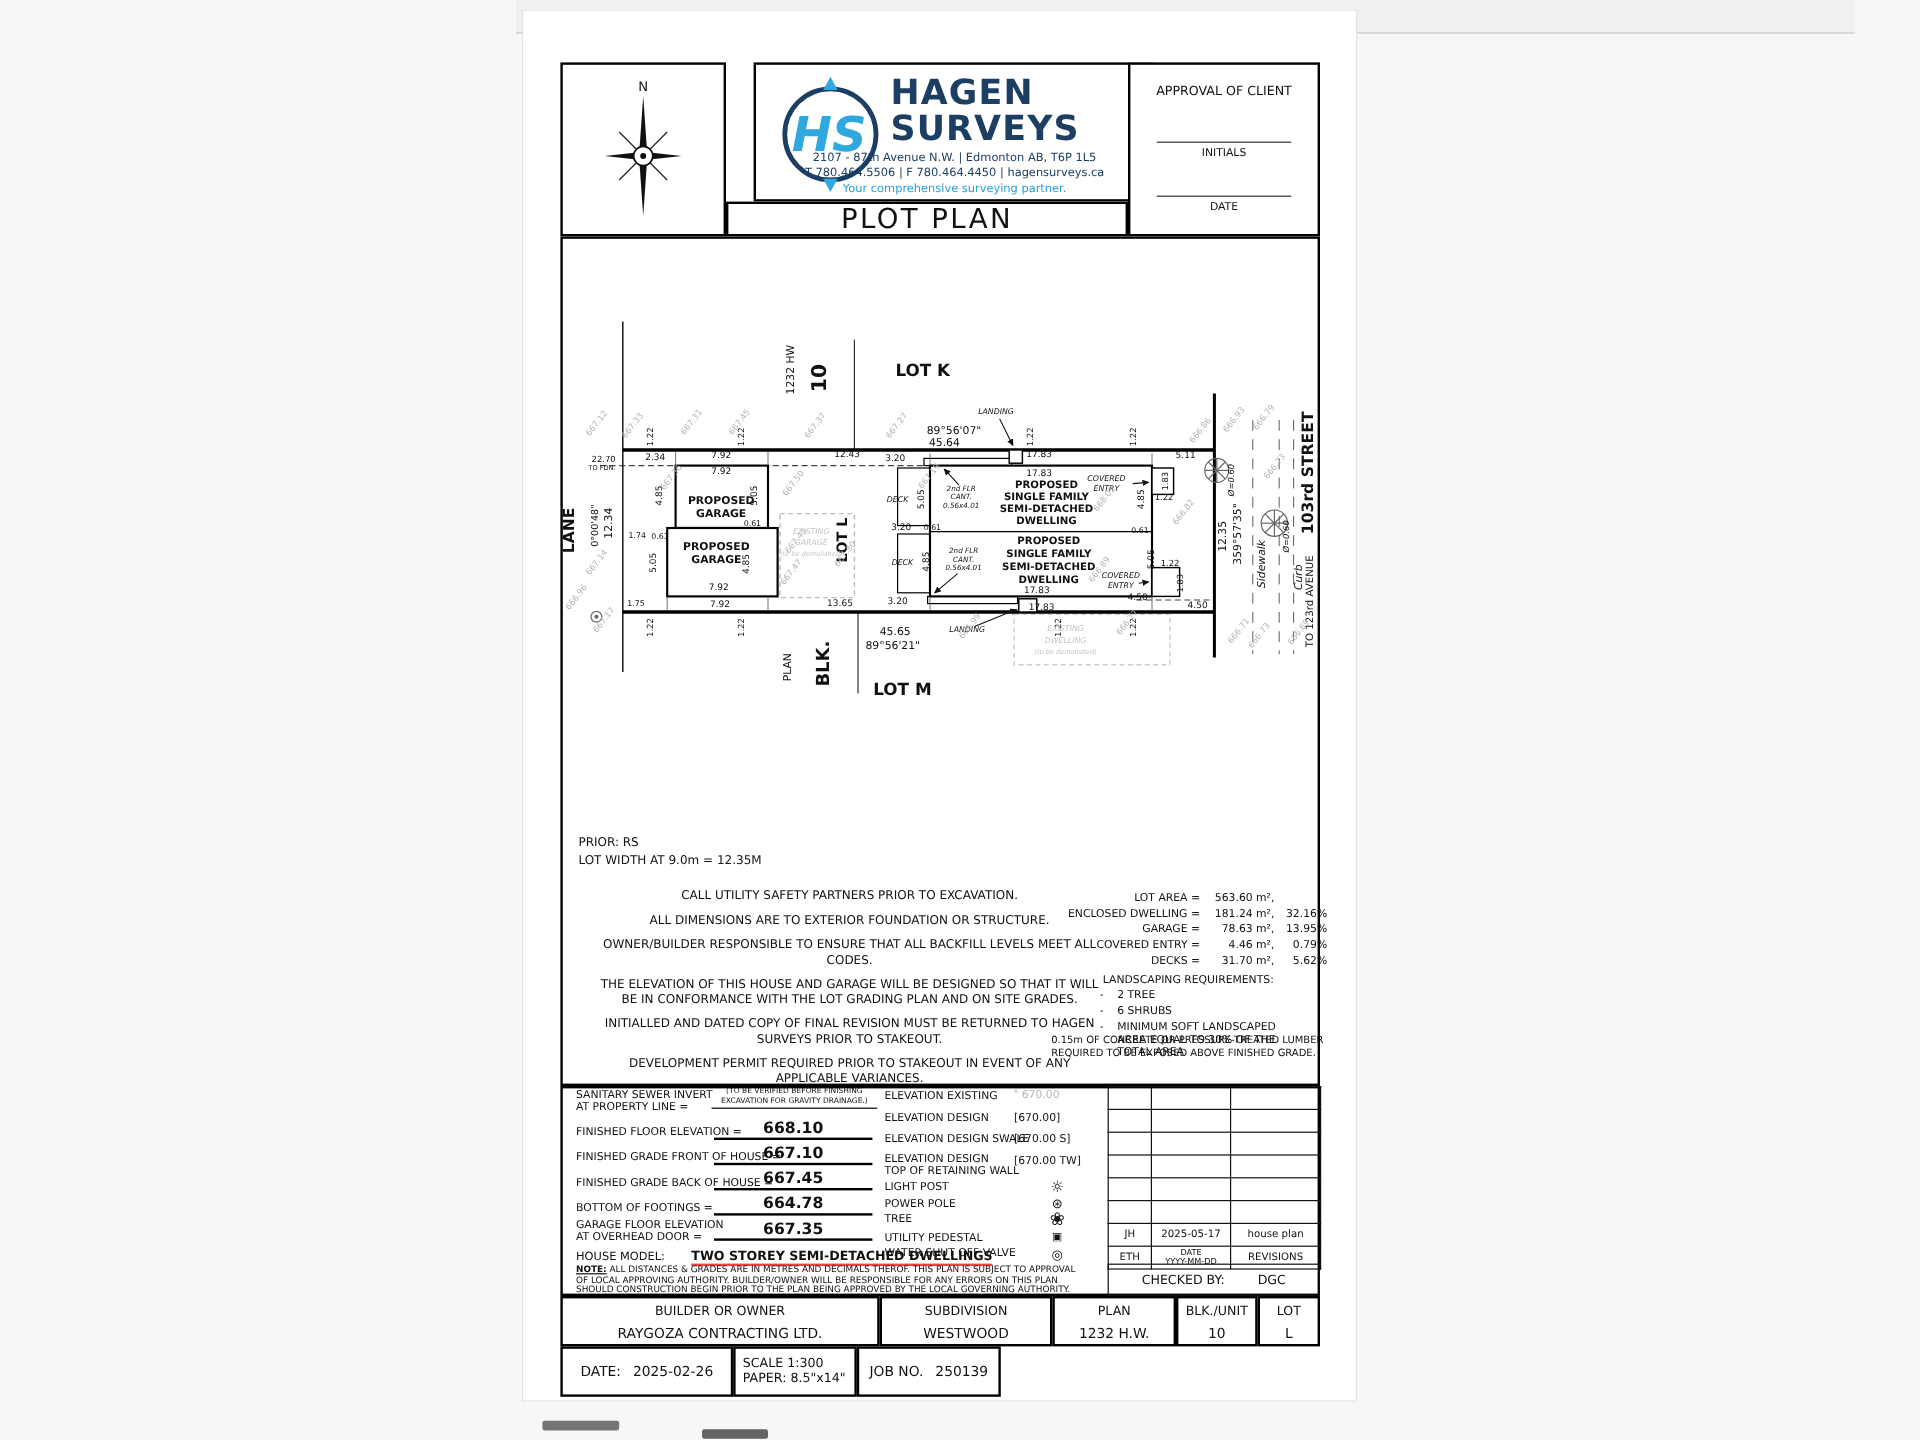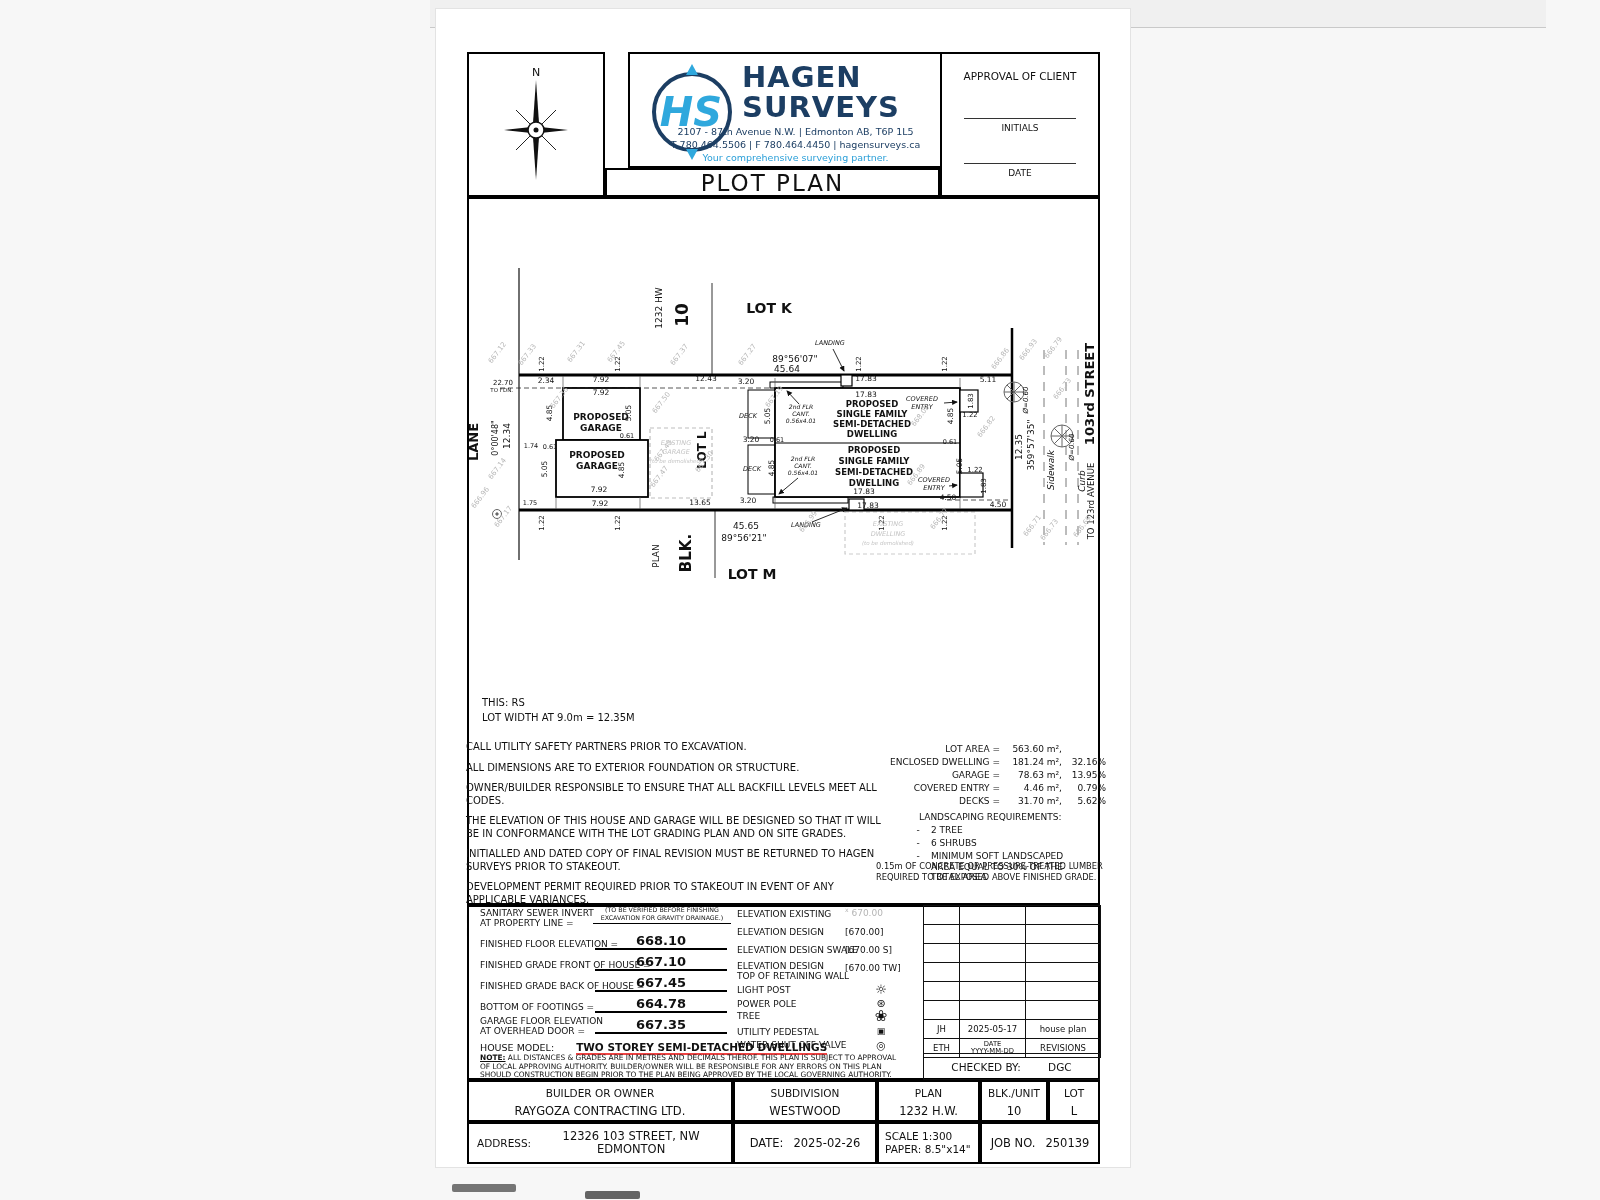--- a/index.html
+++ b/index.html
@@ -19,21 +19,21 @@
   #foot-row2    { left:467px; top:1122px; width:633px; height:42px; display:flex; }
   #title-cell .t { font-size:23px; letter-spacing:2px; line-height:27px; }
   .logo-name { position:absolute; left:112px; top:8px; color:#1c3e63; font-weight:bold; font-size:29px; line-height:30px; letter-spacing:1px; }
   .logo-addr { position:absolute; left:0; width:100%; text-align:center; color:#1c3e63; font-size:9.5px; }
   .logo-tag  { color:#2a9fd8; }
   #approval-cell .hd { position:absolute; top:16px; width:100%; text-align:center; font-size:10.5px; }
   .sig-line { position:absolute; left:14%; width:72%; border-top:1.5px solid #333; }
   .sig-lab  { position:absolute; width:100%; text-align:center; font-size:9px; }
   
   #zone-block { left:482px; top:695px; font-size:10px; line-height:15px; }
-  #notes-list { left:466px; top:741px; width:424px; font-size:10px; }
+  #notes-list { left:496px; top:741px; width:424px; font-size:10px;text-align:center; }
   #notes-list div { margin-bottom:8px; line-height:12.5px; }
   #stats { left:888px; top:742px; font-size:9px; border-collapse:collapse; }
   #stats td { padding:1.6px 2px; white-space:nowrap;margin-left:26px; }
   #stats .l { text-align:right; width:92px; }
   #stats .v { text-align:right; width:62px; }
   #stats .p { text-align:right; width:44px; }
   #landscaping { left:905px; top:812px; width:200px; font-size:9px; }
   #landscaping .hd { padding-left:14px; margin-bottom:3px; }
   #landscaping .it { display:flex; line-height:10.5px; margin-bottom:2.5px; }
   #landscaping .dash { width:26px; text-align:center; flex:none; }
@@ -313,21 +313,21 @@
     <text x="1084" y="528" font-size="7" text-anchor="middle" fill="#b5b5b5" transform="rotate(-52 1084 528)">666.69</text>
     <text x="676" y="445" font-size="6.5" text-anchor="middle" fill="#c4c4c4" font-style="italic">EXISTING</text>
     <text x="676" y="454" font-size="6.5" text-anchor="middle" fill="#c4c4c4" font-style="italic">GARAGE</text>
     <text x="676" y="463" font-size="5.5" text-anchor="middle" fill="#c4c4c4" font-style="italic">(to be demolished)</text>
     <text x="888" y="526" font-size="6.5" text-anchor="middle" fill="#c4c4c4" font-style="italic">EXISTING</text>
     <text x="888" y="536" font-size="6.5" text-anchor="middle" fill="#c4c4c4" font-style="italic">DWELLING</text>
     <text x="888" y="545" font-size="5.5" text-anchor="middle" fill="#c4c4c4" font-style="italic">(to be demolished)</text>
   </svg>
 
 <div id="zone-block" class="abs">
-  <div>THIS: RS</div>
+  <div>PRIOR: RS</div>
   <div>LOT WIDTH AT 9.0m = 12.35M</div>
 </div>
 <div id="notes-list" class="abs">
   <div>CALL UTILITY SAFETY PARTNERS PRIOR TO EXCAVATION.</div>
   <div>ALL DIMENSIONS ARE TO EXTERIOR FOUNDATION OR STRUCTURE.</div>
   <div>OWNER/BUILDER RESPONSIBLE TO ENSURE THAT ALL BACKFILL LEVELS MEET ALL CODES.</div>
   <div>THE ELEVATION OF THIS HOUSE AND GARAGE WILL BE DESIGNED SO THAT IT WILL BE IN CONFORMANCE WITH THE LOT GRADING PLAN AND ON SITE GRADES.</div>
   <div>INITIALLED AND DATED COPY OF FINAL REVISION MUST BE RETURNED TO HAGEN SURVEYS PRIOR TO STAKEOUT.</div>
   <div>DEVELOPMENT PERMIT REQUIRED PRIOR TO STAKEOUT IN EVENT OF ANY APPLICABLE VARIANCES.</div>
   <div>IF ANY SUBSEQUENT REVISION OCCURS THIS PLAN SHALL NOT BE USED UNLESS HAGEN SURVEYS IS EXPLICITLY NOTIFIED.</div>
@@ -500,25 +500,20 @@
   <div class="fcell fc3">
       <div class="h">BLK./UNIT</div>
       <div class="v">10</div>
     </div>
   <div class="fcell fc4">
       <div class="h">LOT</div>
       <div class="v">L</div>
     </div>
 </div>
 <div id="foot-row2" class="abs">
-  <div class="fcell fr0" id="addr-cell">
-    <span class="k">ADDRESS:</span>
-    <div class="v">12326 103 STREET, NW
-EDMONTON</div>
-  </div>
   <div class="fcell fr1">
     <div class="inline-kv">
         <span>DATE:</span>
         <span>2025-02-26</span>
       </div>
   </div>
   <div class="fcell fr2" id="scale-cell">
     <div>SCALE  1:300</div>
     <div>PAPER: 8.5"x14"</div>
   </div>

